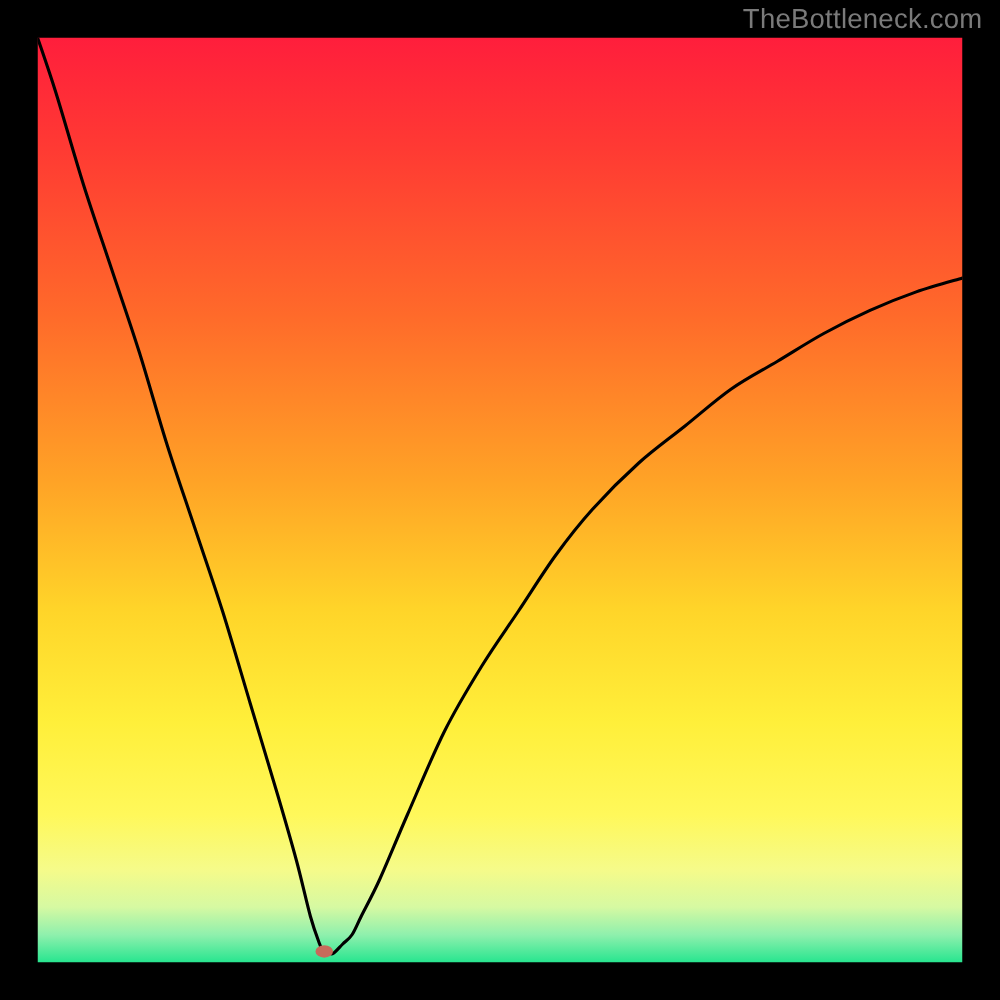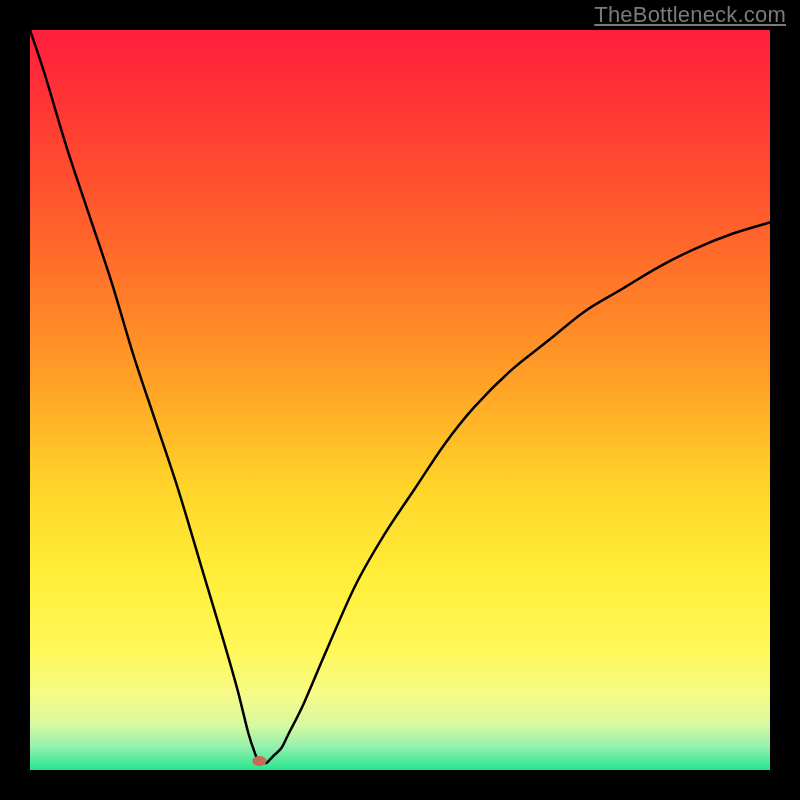--- a/index.html
+++ b/index.html
@@ -28,21 +28,20 @@
   }
   .watermark {
     position: absolute;
     top: 2px;
     right: 14px;
     color: #7a7a7a;
     font-size: 22px;
     font-weight: 500;
     letter-spacing: 0.2px;
     user-select: none;
-    text-decoration: underline;
   }
   svg {
     display: block;
   }
 </style>
 </head>
 <body>
 
 <div class="frame">
   <div class="watermark">TheBottleneck.com</div>

